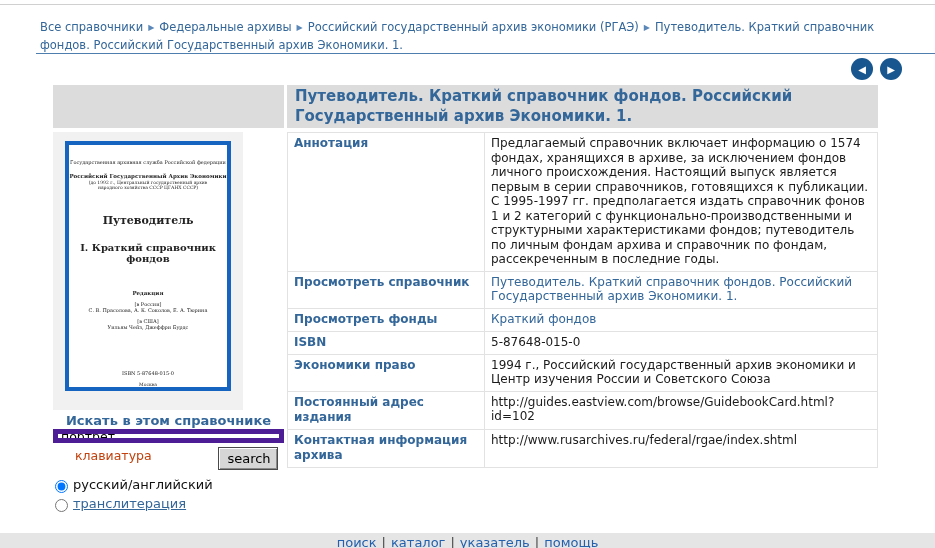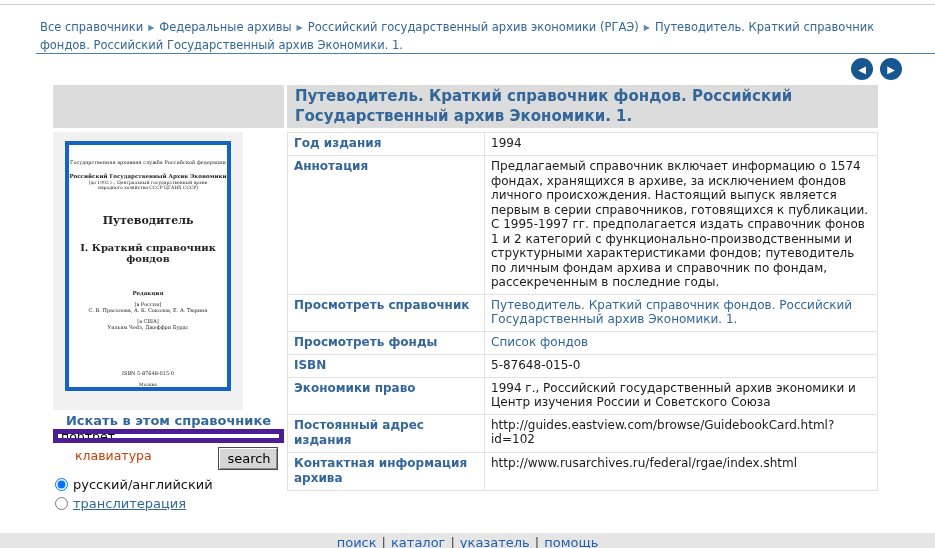--- a/index.html
+++ b/index.html
@@ -45,21 +45,21 @@
   
   .search-box { position:absolute; left:53px; top:413px; width:231px; }
   .search-heading { text-align:center; font-weight:bold; font-size:13px; color:#336699; margin-bottom:1px; }
   .search-input { display:block; width:100%; box-sizing:border-box; height:14px; border:5px solid #4c1d95;
     font-size:12.5px; padding:1px 3px; font-family:inherit; background:#ffffff; color:#000; }
   .search-actions { position:relative; height:31px; }
   .kbd-link { position:absolute; left:22px; top:5px; font-size:12.5px; color:#c2410c; cursor:pointer; }
   .search-btn { position:absolute; right:6px; top:4px; width:60px; height:23px; background:#d6d6d6;
     border:1px solid #4a4a4a; box-shadow:inset 1px 1px 0 #ffffff, inset -1px -1px 0 #8a8a8a;
     font-size:13px; font-family:inherit; color:#000; cursor:pointer;padding-left:8px; }
-  .radio-row { display:flex; align-items:center; gap:5px; margin:2px 0 0 2px; font-size:13px; line-height:17px; }
+  .radio-row { display:flex; align-items:flex-end; gap:5px; margin:2px 0 0 2px; font-size:13px; line-height:17px; }
   .radio-row input { margin:0; width:13px; height:13px; }
   .radio-label-plain { color:#111111; }
   .radio-label-link { color:#336699; text-decoration:underline; cursor:pointer; }
 
   
   .info-table { position:absolute; left:287px; top:132px; width:591px; border-collapse:collapse; background:#ffffff; }
   .info-table td { border:1px solid #e2e2e2; vertical-align:top; padding:3px 6px 4px; }
   .info-table td.lbl { width:184px; font-weight:bold; font-size:12px; color:#336699; line-height:15px; }
   .info-table td.val { font-size:12px; color:#1b1b1b; line-height:14.5px; }
   .val-link { color:#336699; cursor:pointer; }
@@ -123,34 +123,30 @@
   </div>
   <div class="radio-row">
     <input type="radio" name="searchmode" style="">
     <span class="radio-label-link">транслитерация</span>
   </div>
 </div>
 
 <table class="info-table">
   <tbody>
       <tr>
-        <td class="lbl">Год издания</td>
-        <td class="val">1994</td>
-      </tr>
-      <tr>
         <td class="lbl">Аннотация</td>
         <td class="val">Предлагаемый справочник включает информацию о 1574 фондах, хранящихся в архиве, за исключением фондов личного происхождения. Настоящий выпуск является первым в серии справочников, готовящихся к публикации. С 1995-1997 гг. предполагается издать справочник фонов 1 и 2 категорий с функционально-производственными и структурными характеристиками фондов; путеводитель по личным фондам архива и справочник по фондам, рассекреченным в последние годы.</td>
       </tr>
       <tr>
         <td class="lbl">Просмотреть справочник</td>
         <td class="val"><span class="val-link">Путеводитель. Краткий справочник фондов. Российский Государственный архив Экономики. 1.</span></td>
       </tr>
       <tr>
         <td class="lbl">Просмотреть фонды</td>
-        <td class="val"><span class="val-link">Список фондов</span></td>
+        <td class="val"><span class="val-link">Краткий фондов</span></td>
       </tr>
       <tr>
         <td class="lbl">ISBN</td>
         <td class="val">5-87648-015-0</td>
       </tr>
       <tr>
         <td class="lbl">Экономики право</td>
         <td class="val">1994 г., Российский государственный архив экономики и Центр изучения России и Советского Союза</td>
       </tr>
       <tr>

